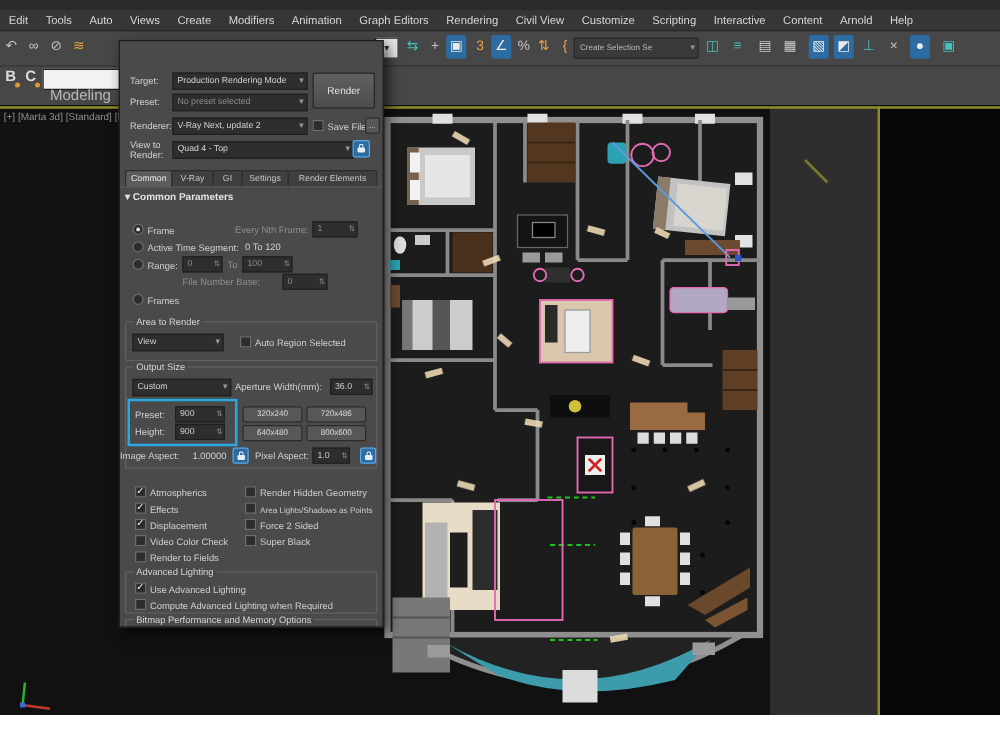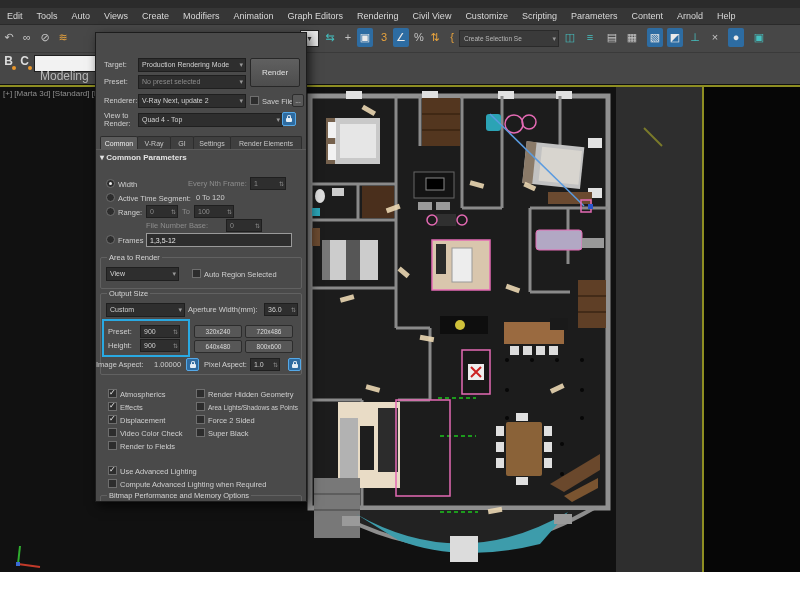--- a/index.html
+++ b/index.html
@@ -93,21 +93,21 @@
     <span>Auto</span>
     <span>Views</span>
     <span>Create</span>
     <span>Modifiers</span>
     <span>Animation</span>
     <span>Graph Editors</span>
     <span>Rendering</span>
     <span>Civil View</span>
     <span>Customize</span>
     <span>Scripting</span>
-    <span>Parameters</span>
+    <span>Interactive</span>
     <span>Content</span>
     <span>Arnold</span>
     <span>Help</span>
   </div>
 
   <div class="toolbar">
     <span class="ticon" style="left:1px">↶</span>
     <span class="ticon" style="left:19px">∞</span>
     <span class="ticon" style="left:37px">⊘</span>
     <span class="ticon orange" style="left:55px">≋</span>
@@ -361,40 +361,39 @@
     <span class="tab" style="left:97px;width:36px">Settings</span>
     <span class="tab" style="left:134px;width:70px">Render Elements</span>
     <div class="tabsline"></div>
 
     <div class="rollhead">
       <span>▾</span>
       <span>Common Parameters</span>
     </div>
 
     <span class="L" style="left:10px;top:146px">
-      <span class="radio checked"></span><span>Width</span></span>
+      <span class="radio checked"></span><span>Frame</span></span>
     <span class="L dim" style="left:92px;top:146px">Every Nth Frame:</span>
     <span class="sp dim" style="left:154px;top:144px;width:22px">
       <span class="dim">1</span></span>
     <span class="L" style="left:10px;top:160px">
       <span class="radio"></span><span>Active Time Segment:</span></span>
     <span class="L" style="left:100px;top:160px">0 To 120</span>
     <span class="L" style="left:10px;top:174px">
       <span class="radio"></span><span>Range:</span></span>
     <span class="sp dim" style="left:50px;top:172px;width:18px">
       <span class="dim">0</span></span>
     <span class="L dim" style="left:86px;top:174px">To</span>
     <span class="sp dim" style="left:98px;top:172px;width:26px">
       <span class="dim">100</span></span>
     <span class="L dim" style="left:50px;top:188px">File Number Base:</span>
     <span class="sp dim" style="left:130px;top:186px;width:22px">
       <span class="dim">0</span></span>
     <span class="L" style="left:10px;top:202px">
       <span class="radio"></span><span>Frames</span></span>
-    <input class="framesinput" style="left: 50px; top: 200px; width: 138px;" value="1,3,5-12">
 
     <div class="grp" style="left:4px;top:224px;width:200px;height:30px">
       <span class="glb">Area to Render</span>
     </div>
     <span class="dd" style="left:10px;top:234px;width:58px">
       <span>View</span></span>
     <span class="L" style="left:96px;top:236px">
       <span class="cb"></span><span>Auto Region Selected</span></span>
 
     <div class="grp" style="left:4px;top:260px;width:200px;height:80px">
@@ -440,20 +439,23 @@
       <span class="cb"></span><span>Render to Fields</span></span>
     <span class="L" style="left:100px;top:356px">
       <span class="cb"></span><span>Render Hidden Geometry</span></span>
     <span class="L" style="left:100px;top:369px;font-size:6.5px">
       <span class="cb"></span><span>Area Lights/Shadows as Points</span></span>
     <span class="L" style="left:100px;top:382px">
       <span class="cb"></span><span>Force 2 Sided</span></span>
     <span class="L" style="left:100px;top:395px">
       <span class="cb"></span><span>Super Black</span></span>
 
+    <div class="grp" style="left:4px;top:424px;width:200px;height:32px">
+      <span class="glb">Advanced Lighting</span>
+    </div>
     <span class="L" style="left:12px;top:433px">
       <span class="cb checked"></span><span>Use Advanced Lighting</span></span>
     <span class="L" style="left:12px;top:446px">
       <span class="cb"></span><span>Compute Advanced Lighting when Required</span></span>
 
     <div class="grp" style="left:4px;top:462px;width:200px;height:20px">
       <span class="glb">Bitmap Performance and Memory Options</span>
     </div>
   </div>
 

